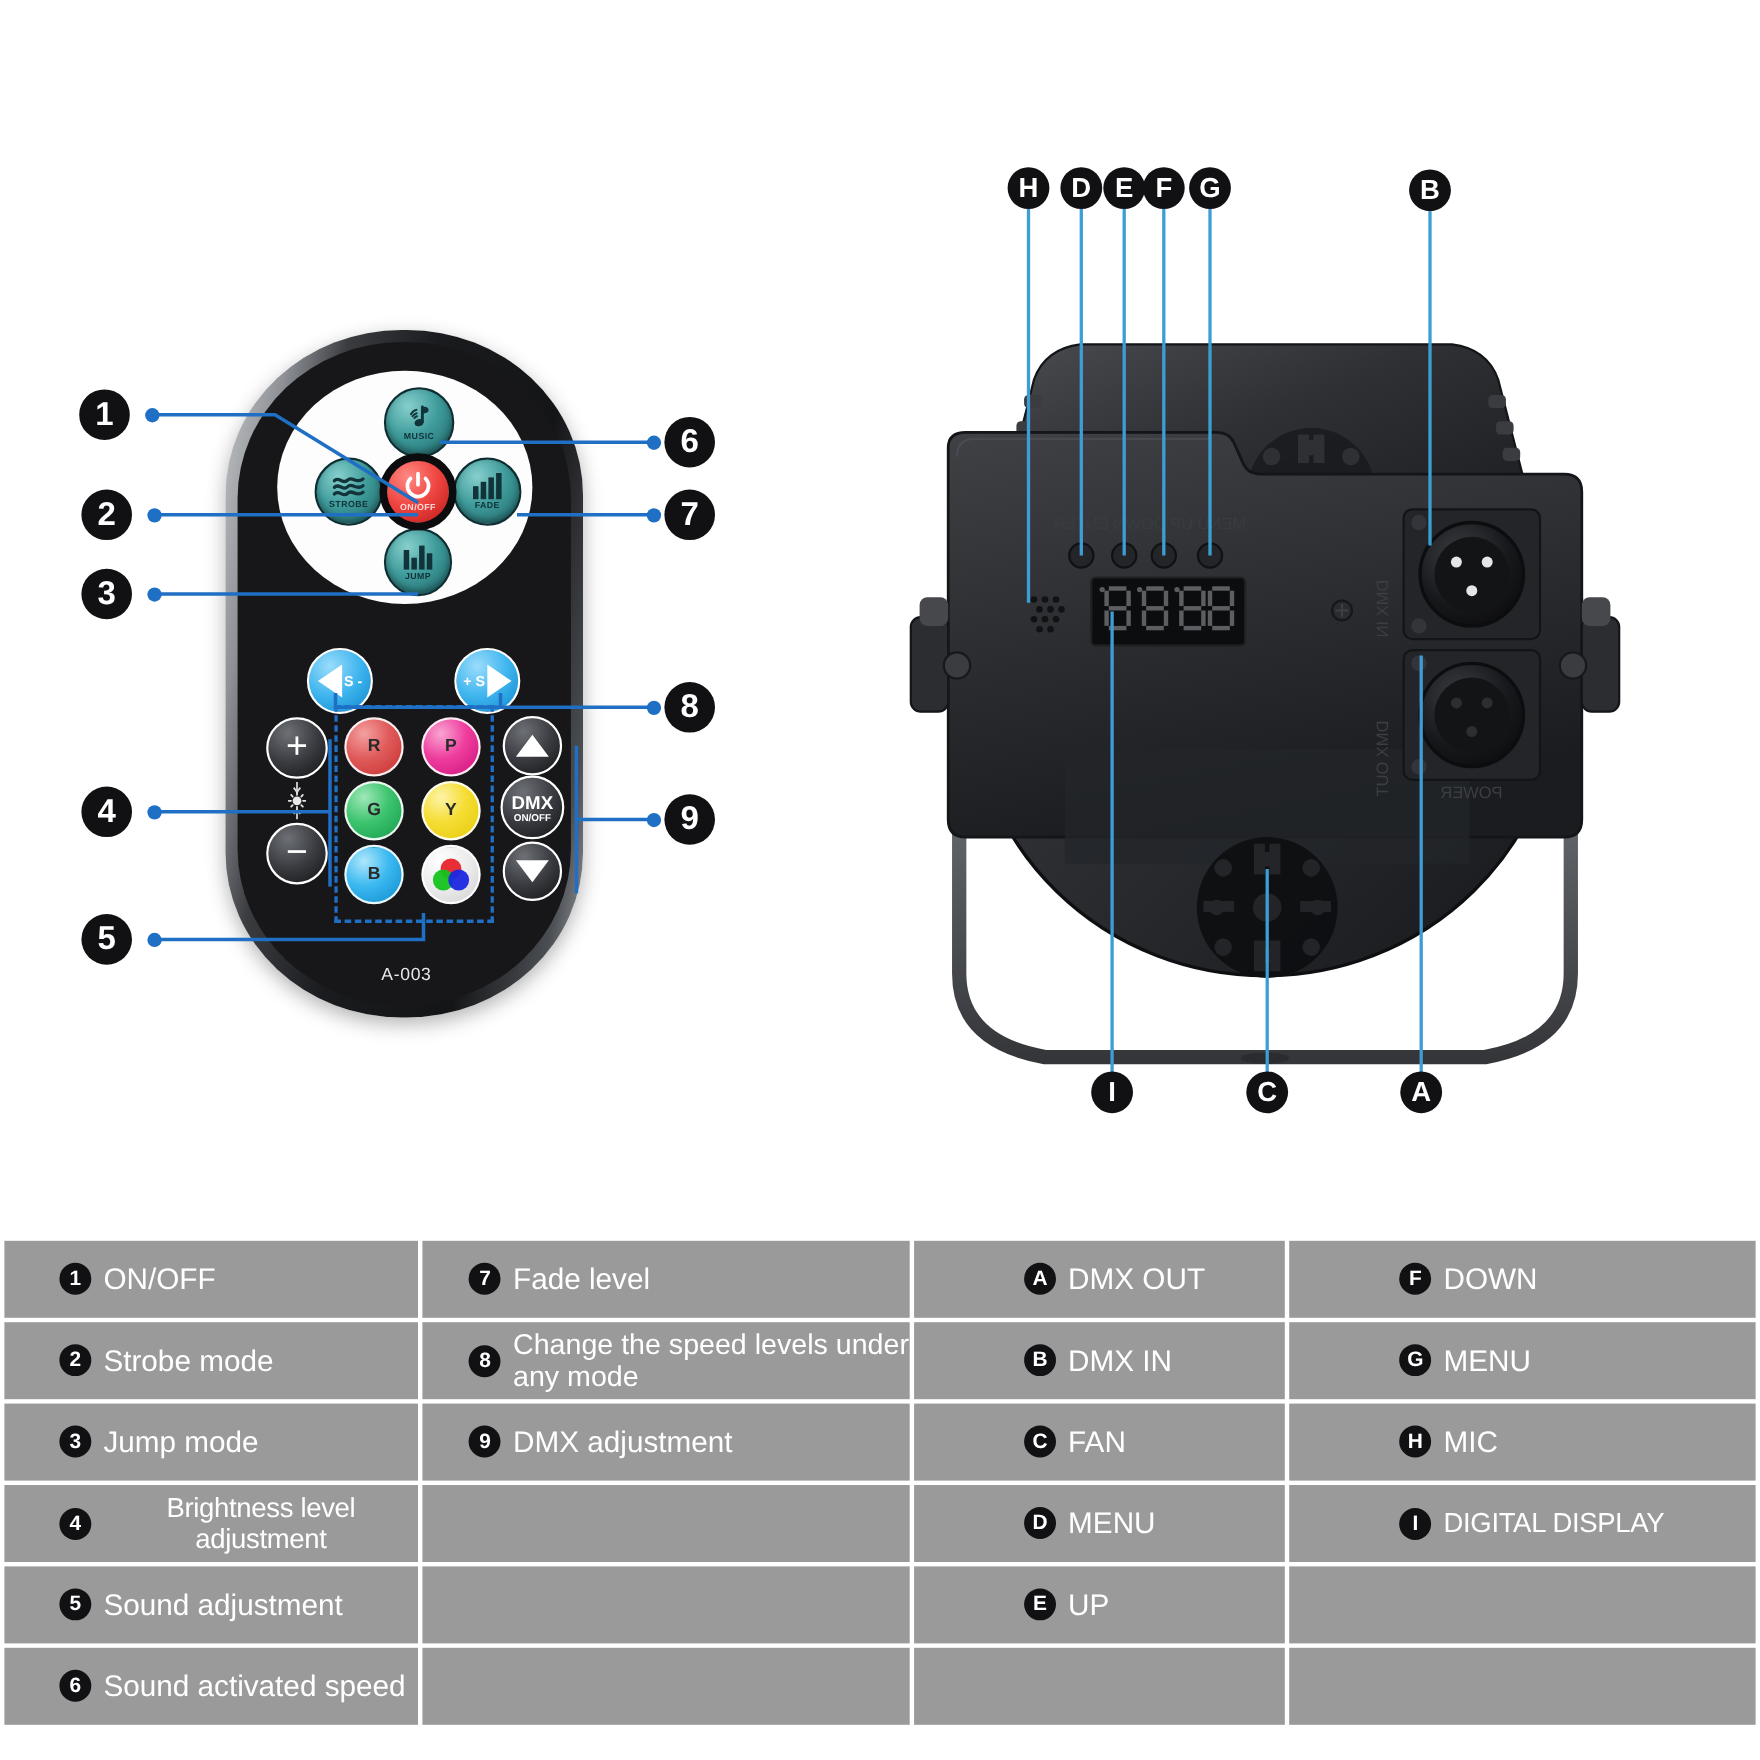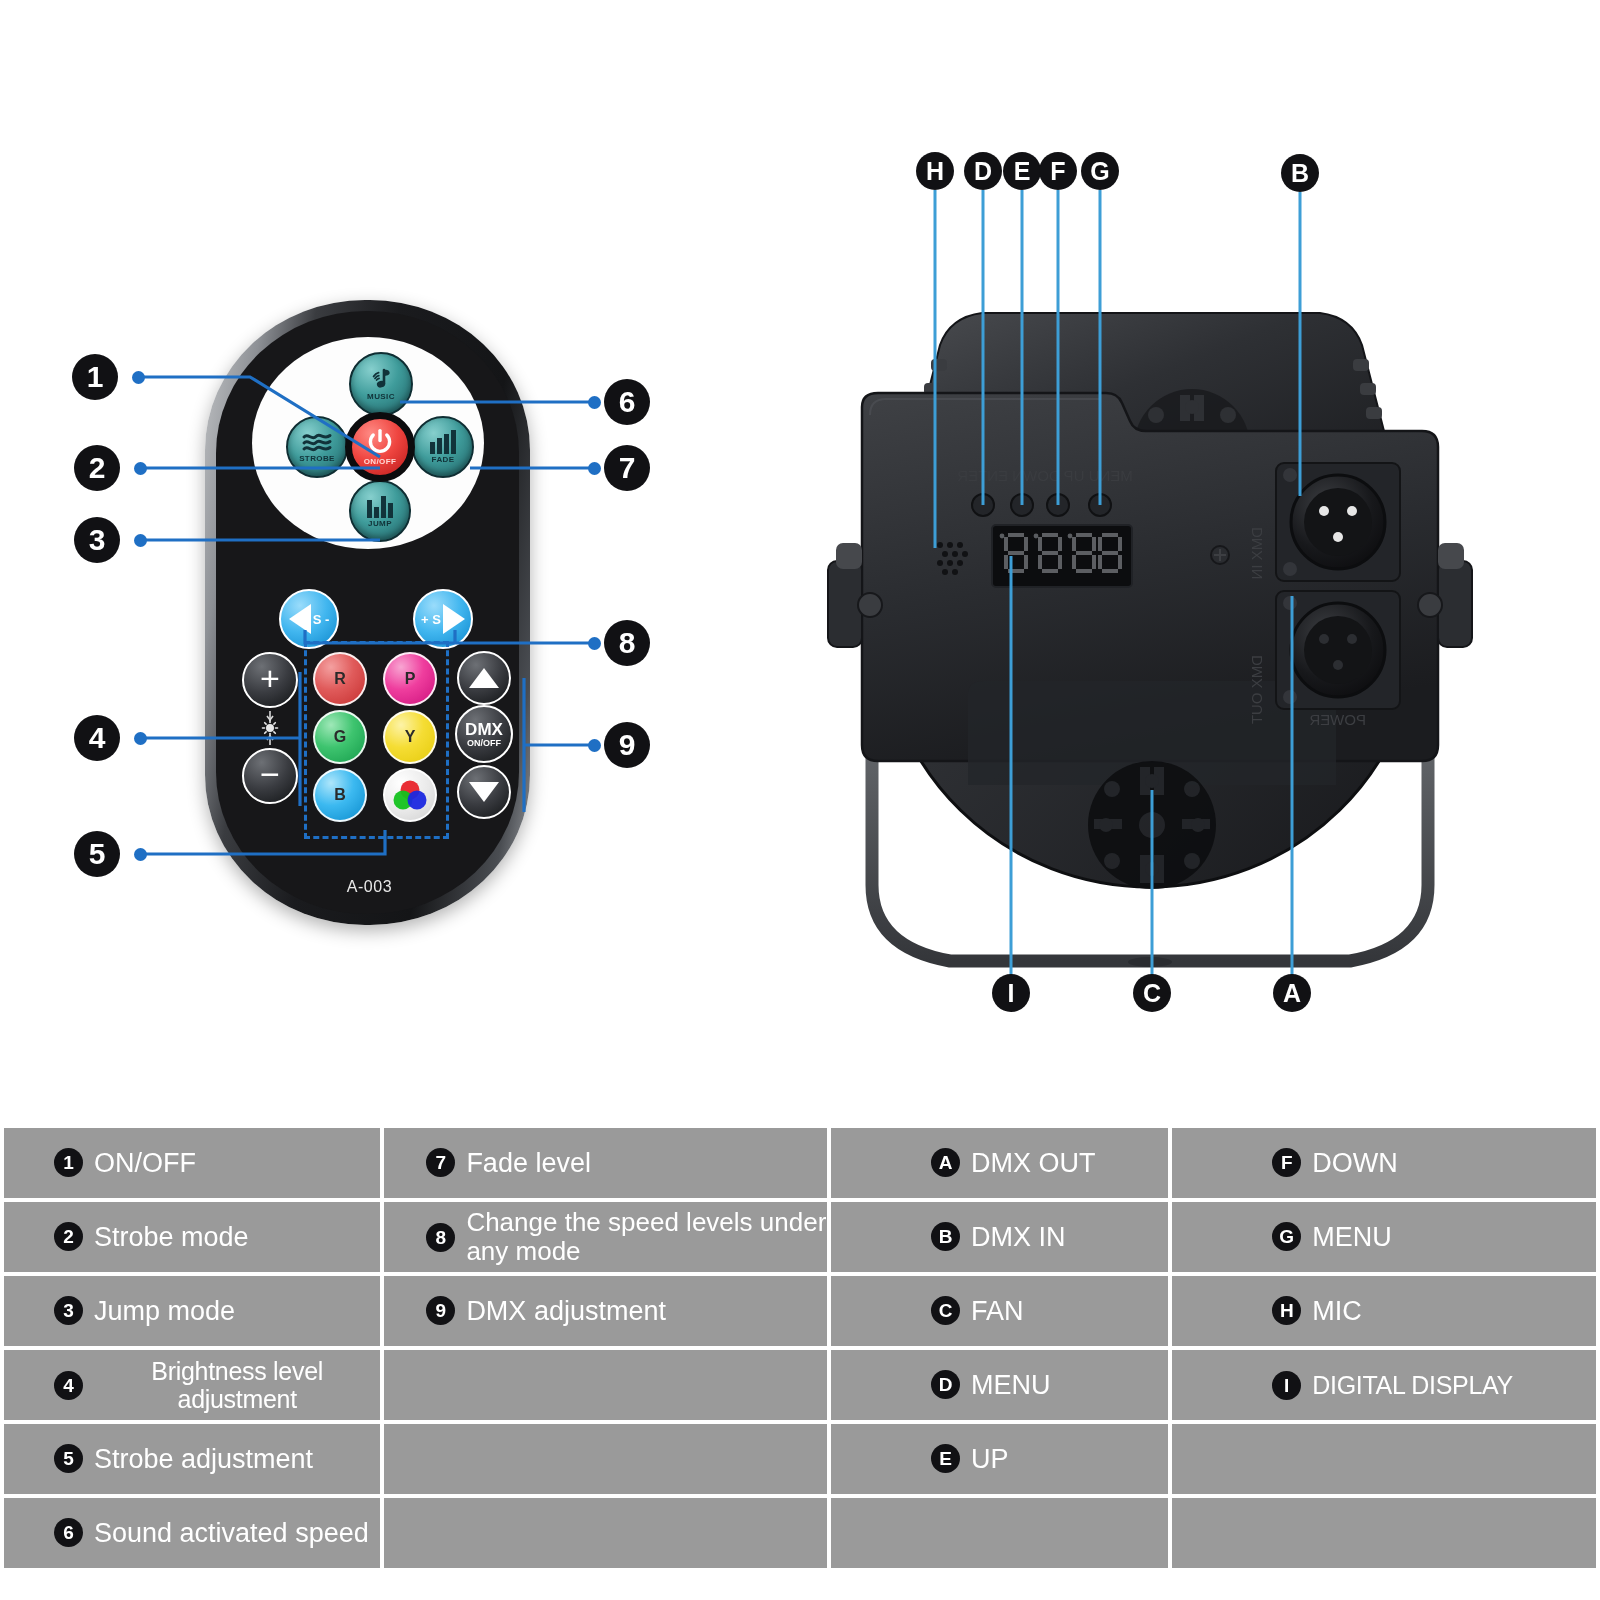--- a/index.html
+++ b/index.html
@@ -655,21 +655,21 @@
               <div class="cellrow">
                 <span class="tbadge">I</span>
                 <span class="celltext small-txt">DIGITAL DISPLAY</span>
               </div>
             </td>
         </tr>
         <tr>
           <td class="c1">
               <div class="cellrow">
                 <span class="tbadge">5</span>
-                <span class="celltext">Strobe adjustment</span>
+                <span class="celltext">Sound adjustment</span>
               </div>
             </td>
           <td class="c2">
               <div class="cellrow">
                 <span class="celltext"></span>
               </div>
             </td>
           <td class="c3">
               <div class="cellrow">
                 <span class="tbadge">E</span>

